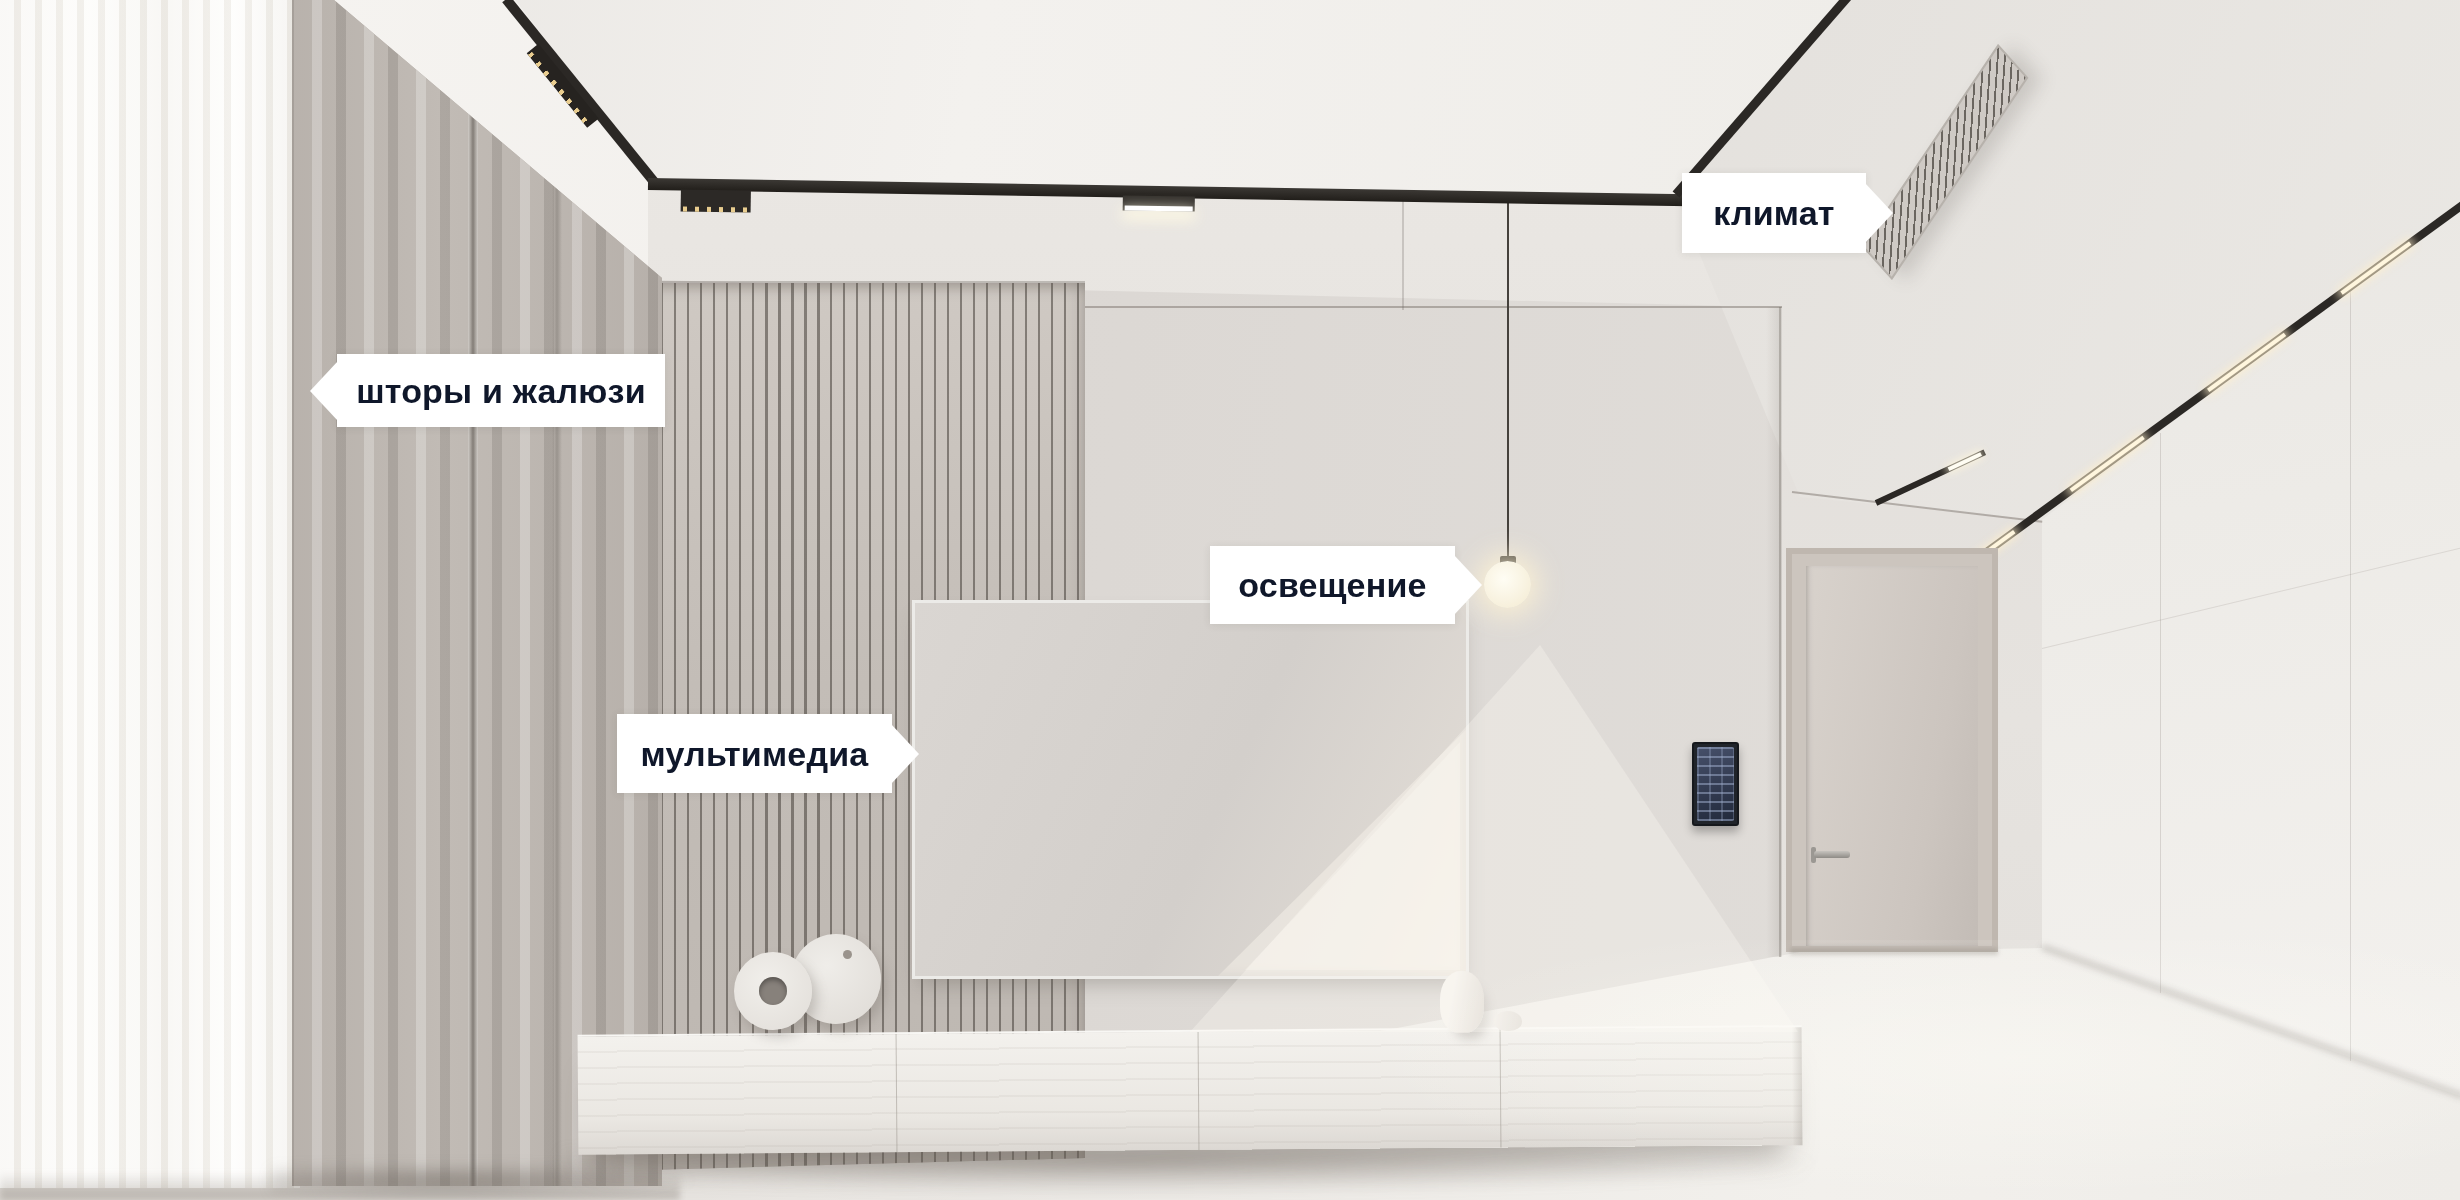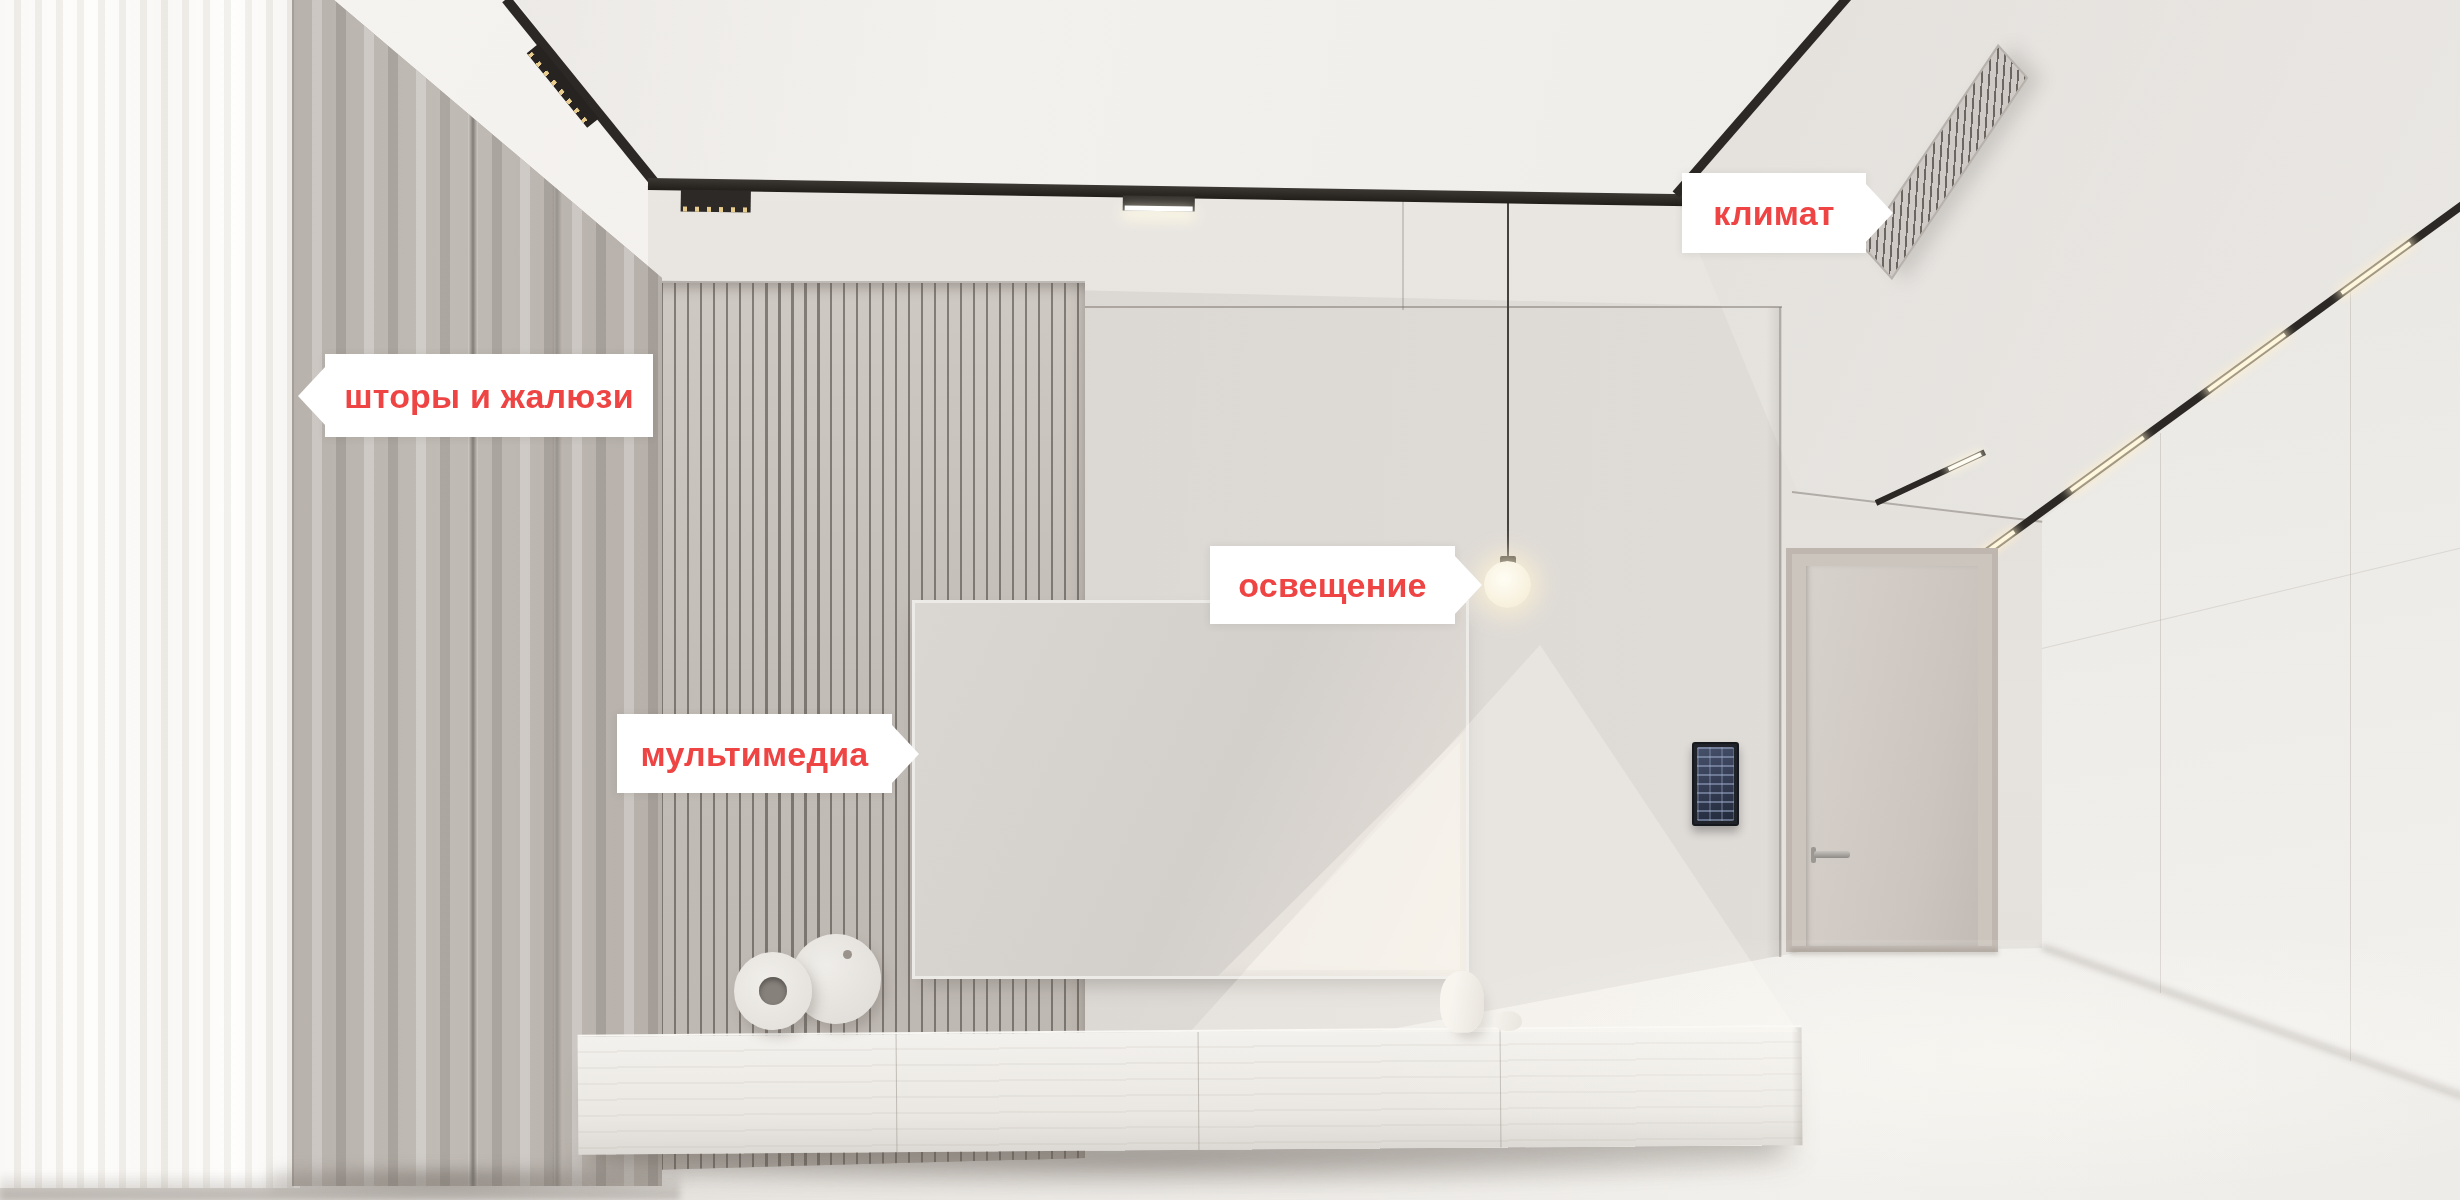--- a/index.html
+++ b/index.html
@@ -172,27 +172,27 @@
   .sun-floor{position:absolute;left:1350px;top:940px;width:1110px;height:260px;
     background:radial-gradient(ellipse at 60% 45%,rgba(255,254,248,.4),rgba(255,254,248,0) 70%);}
   .floor-shadow-left{position:absolute;left:270px;top:1166px;width:430px;height:36px;
     background:radial-gradient(ellipse at 40% 40%,rgba(104,97,90,.45),rgba(104,97,90,0) 70%);filter:blur(6px);}
   .wr-base-shadow{position:absolute;left:2042px;top:944px;width:448px;height:6px;
     transform:rotate(19.5deg);transform-origin:left center;
     background:rgba(110,104,97,.28);filter:blur(3px);}
 
   
   .callout{position:absolute;display:flex;align-items:center;justify-content:center;
-    background:#ffffff;color:#ef4444;font-weight:700;font-size:34px;line-height:1;
+    background:#ffffff;color:#0f172a;font-weight:700;font-size:34px;line-height:1;
     letter-spacing:.2px;box-shadow:0 1px 8px rgba(60,55,50,.10);cursor:pointer;}
   .callout .arrow{position:absolute;width:0;height:0;
     border-top:30px solid transparent;border-bottom:30px solid transparent;}
   .arrow-right{right:-27px;border-left:28px solid #ffffff;}
   .arrow-left{left:-27px;border-right:28px solid #ffffff;}
-  .c-curtains{left:325px;top:354px;width:328px;height:83px;}
+  .c-curtains{left:337px;top:354px;width:328px;height:73px;}
   .c-climate{left:1682px;top:173px;width:184px;height:80px;}
   .c-lighting{left:1210px;top:546px;width:245px;height:78px;}
   .c-multimedia{left:617px;top:714px;width:275px;height:79px;}
   .c-security{left:1555px;top:907px;width:278px;height:78px;}
 </style>
 </head>
 <body>
 
 <div class="scene">
 

